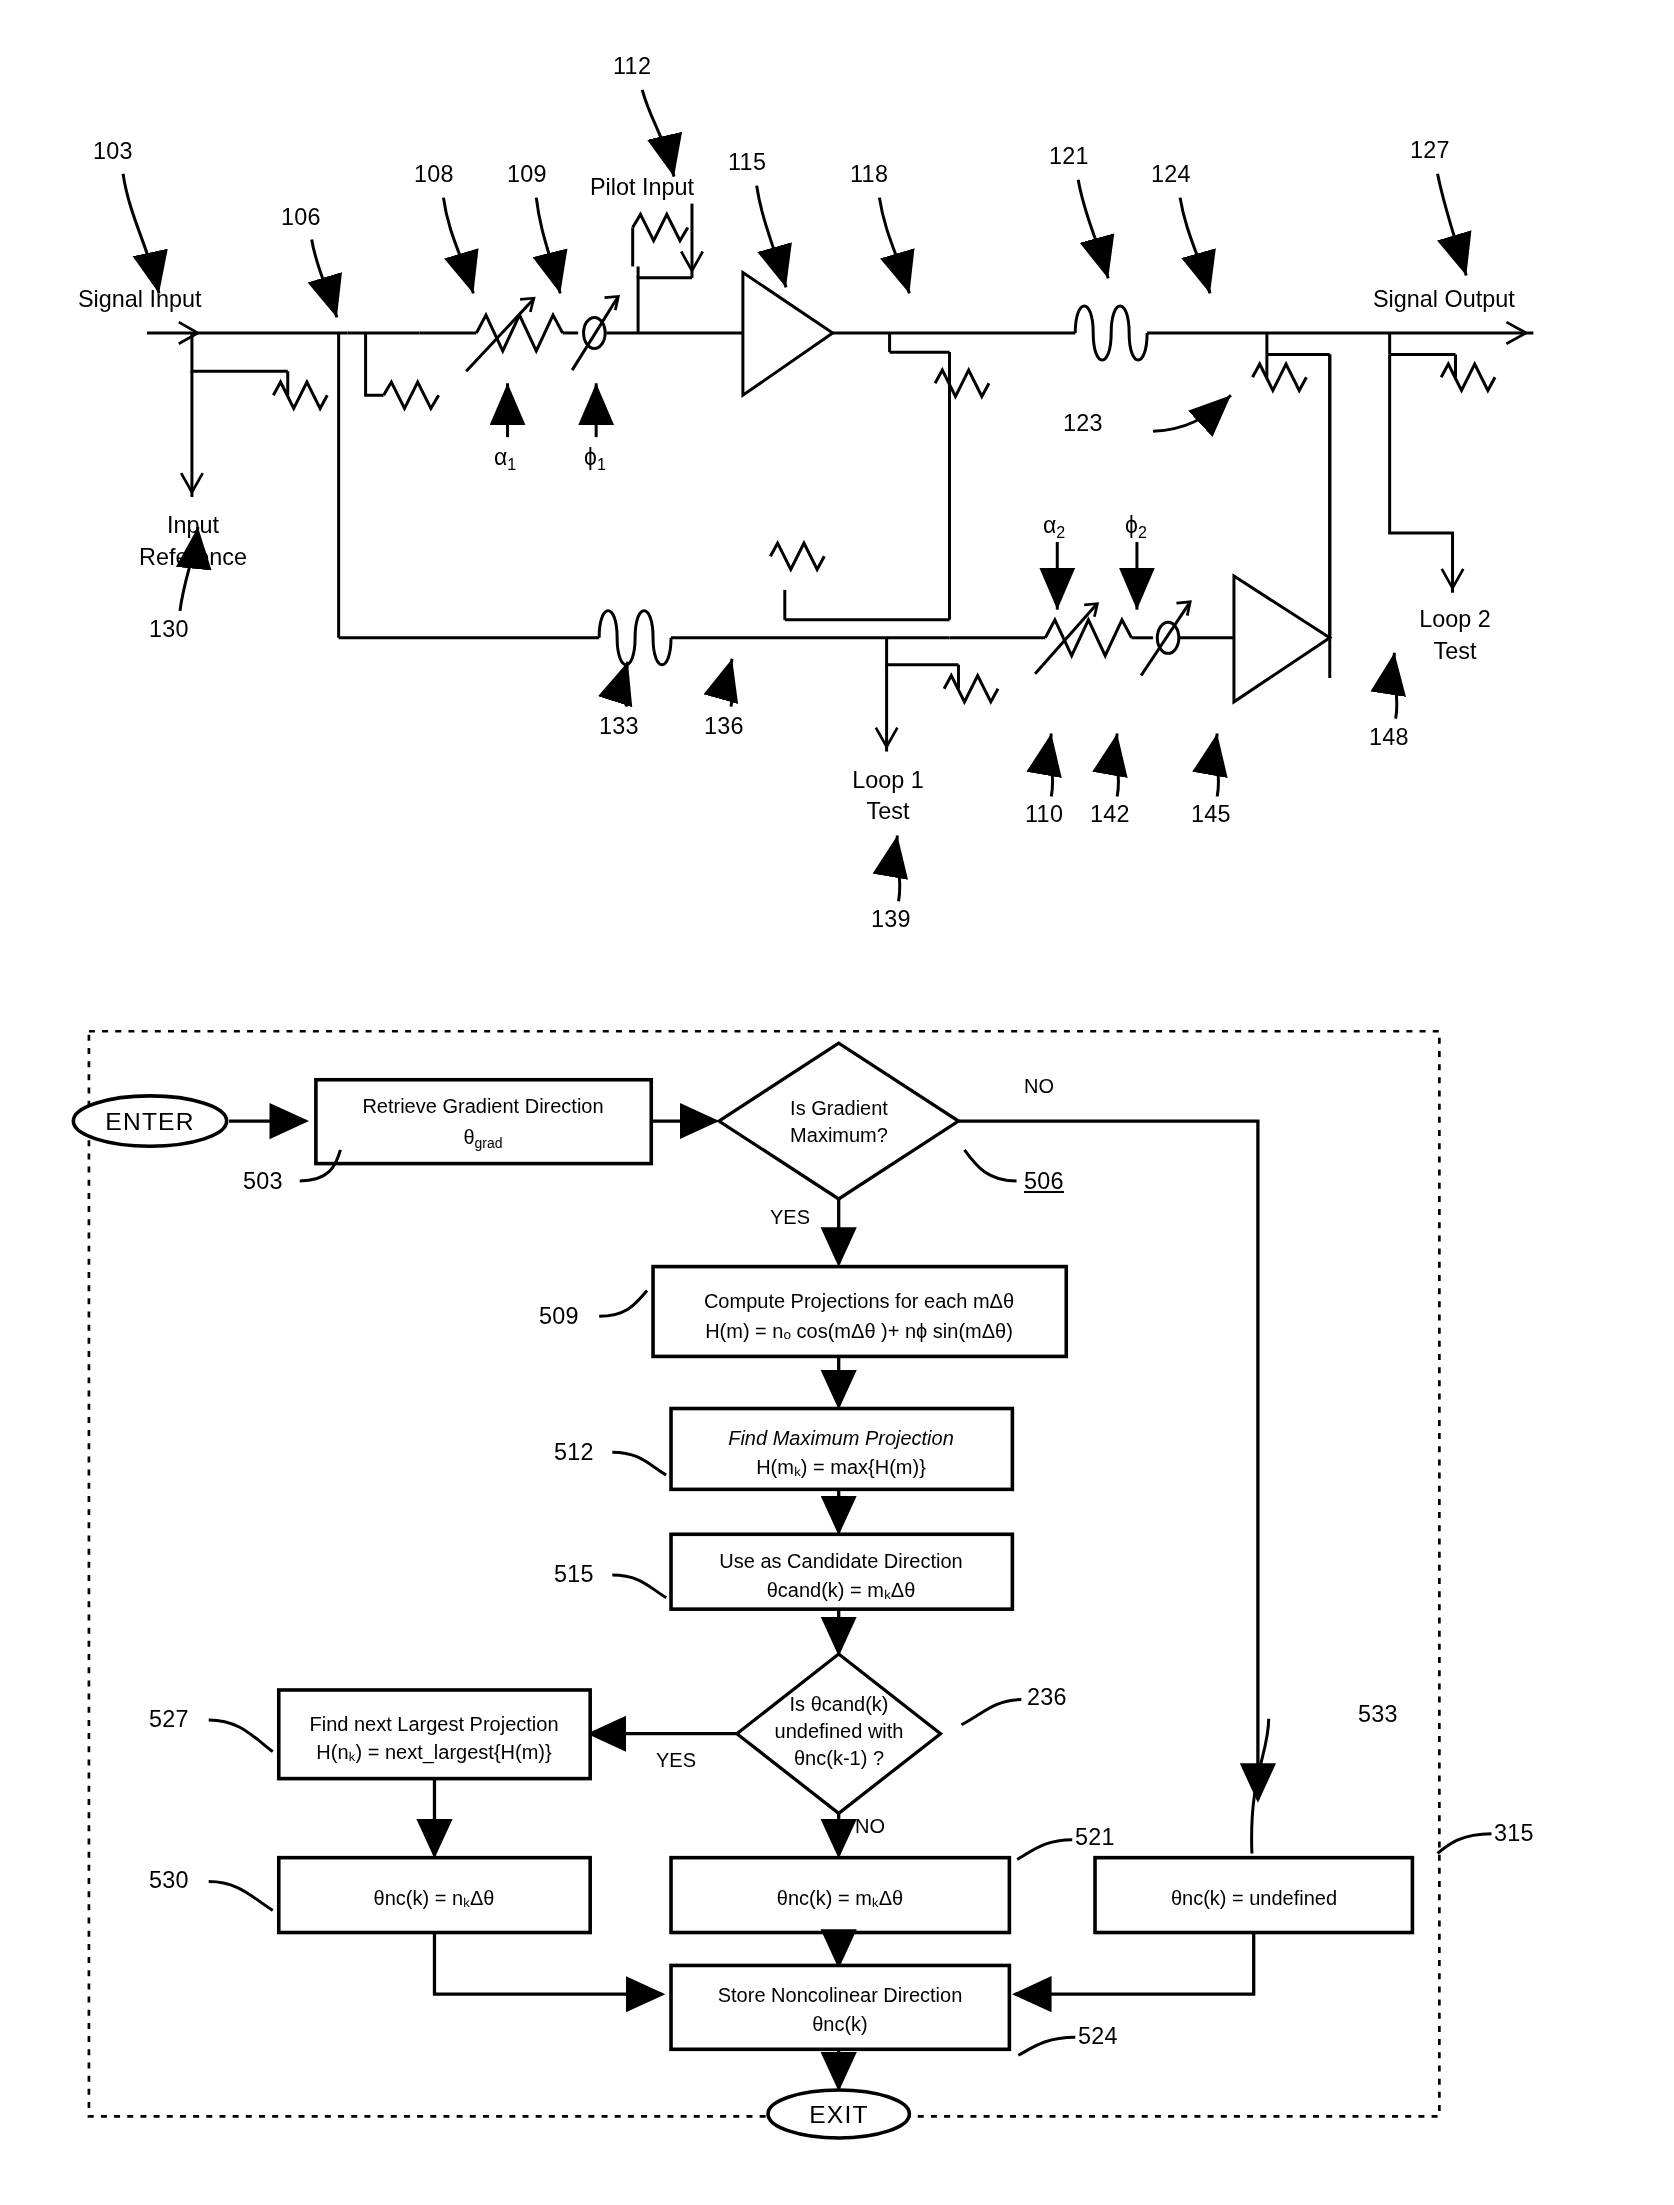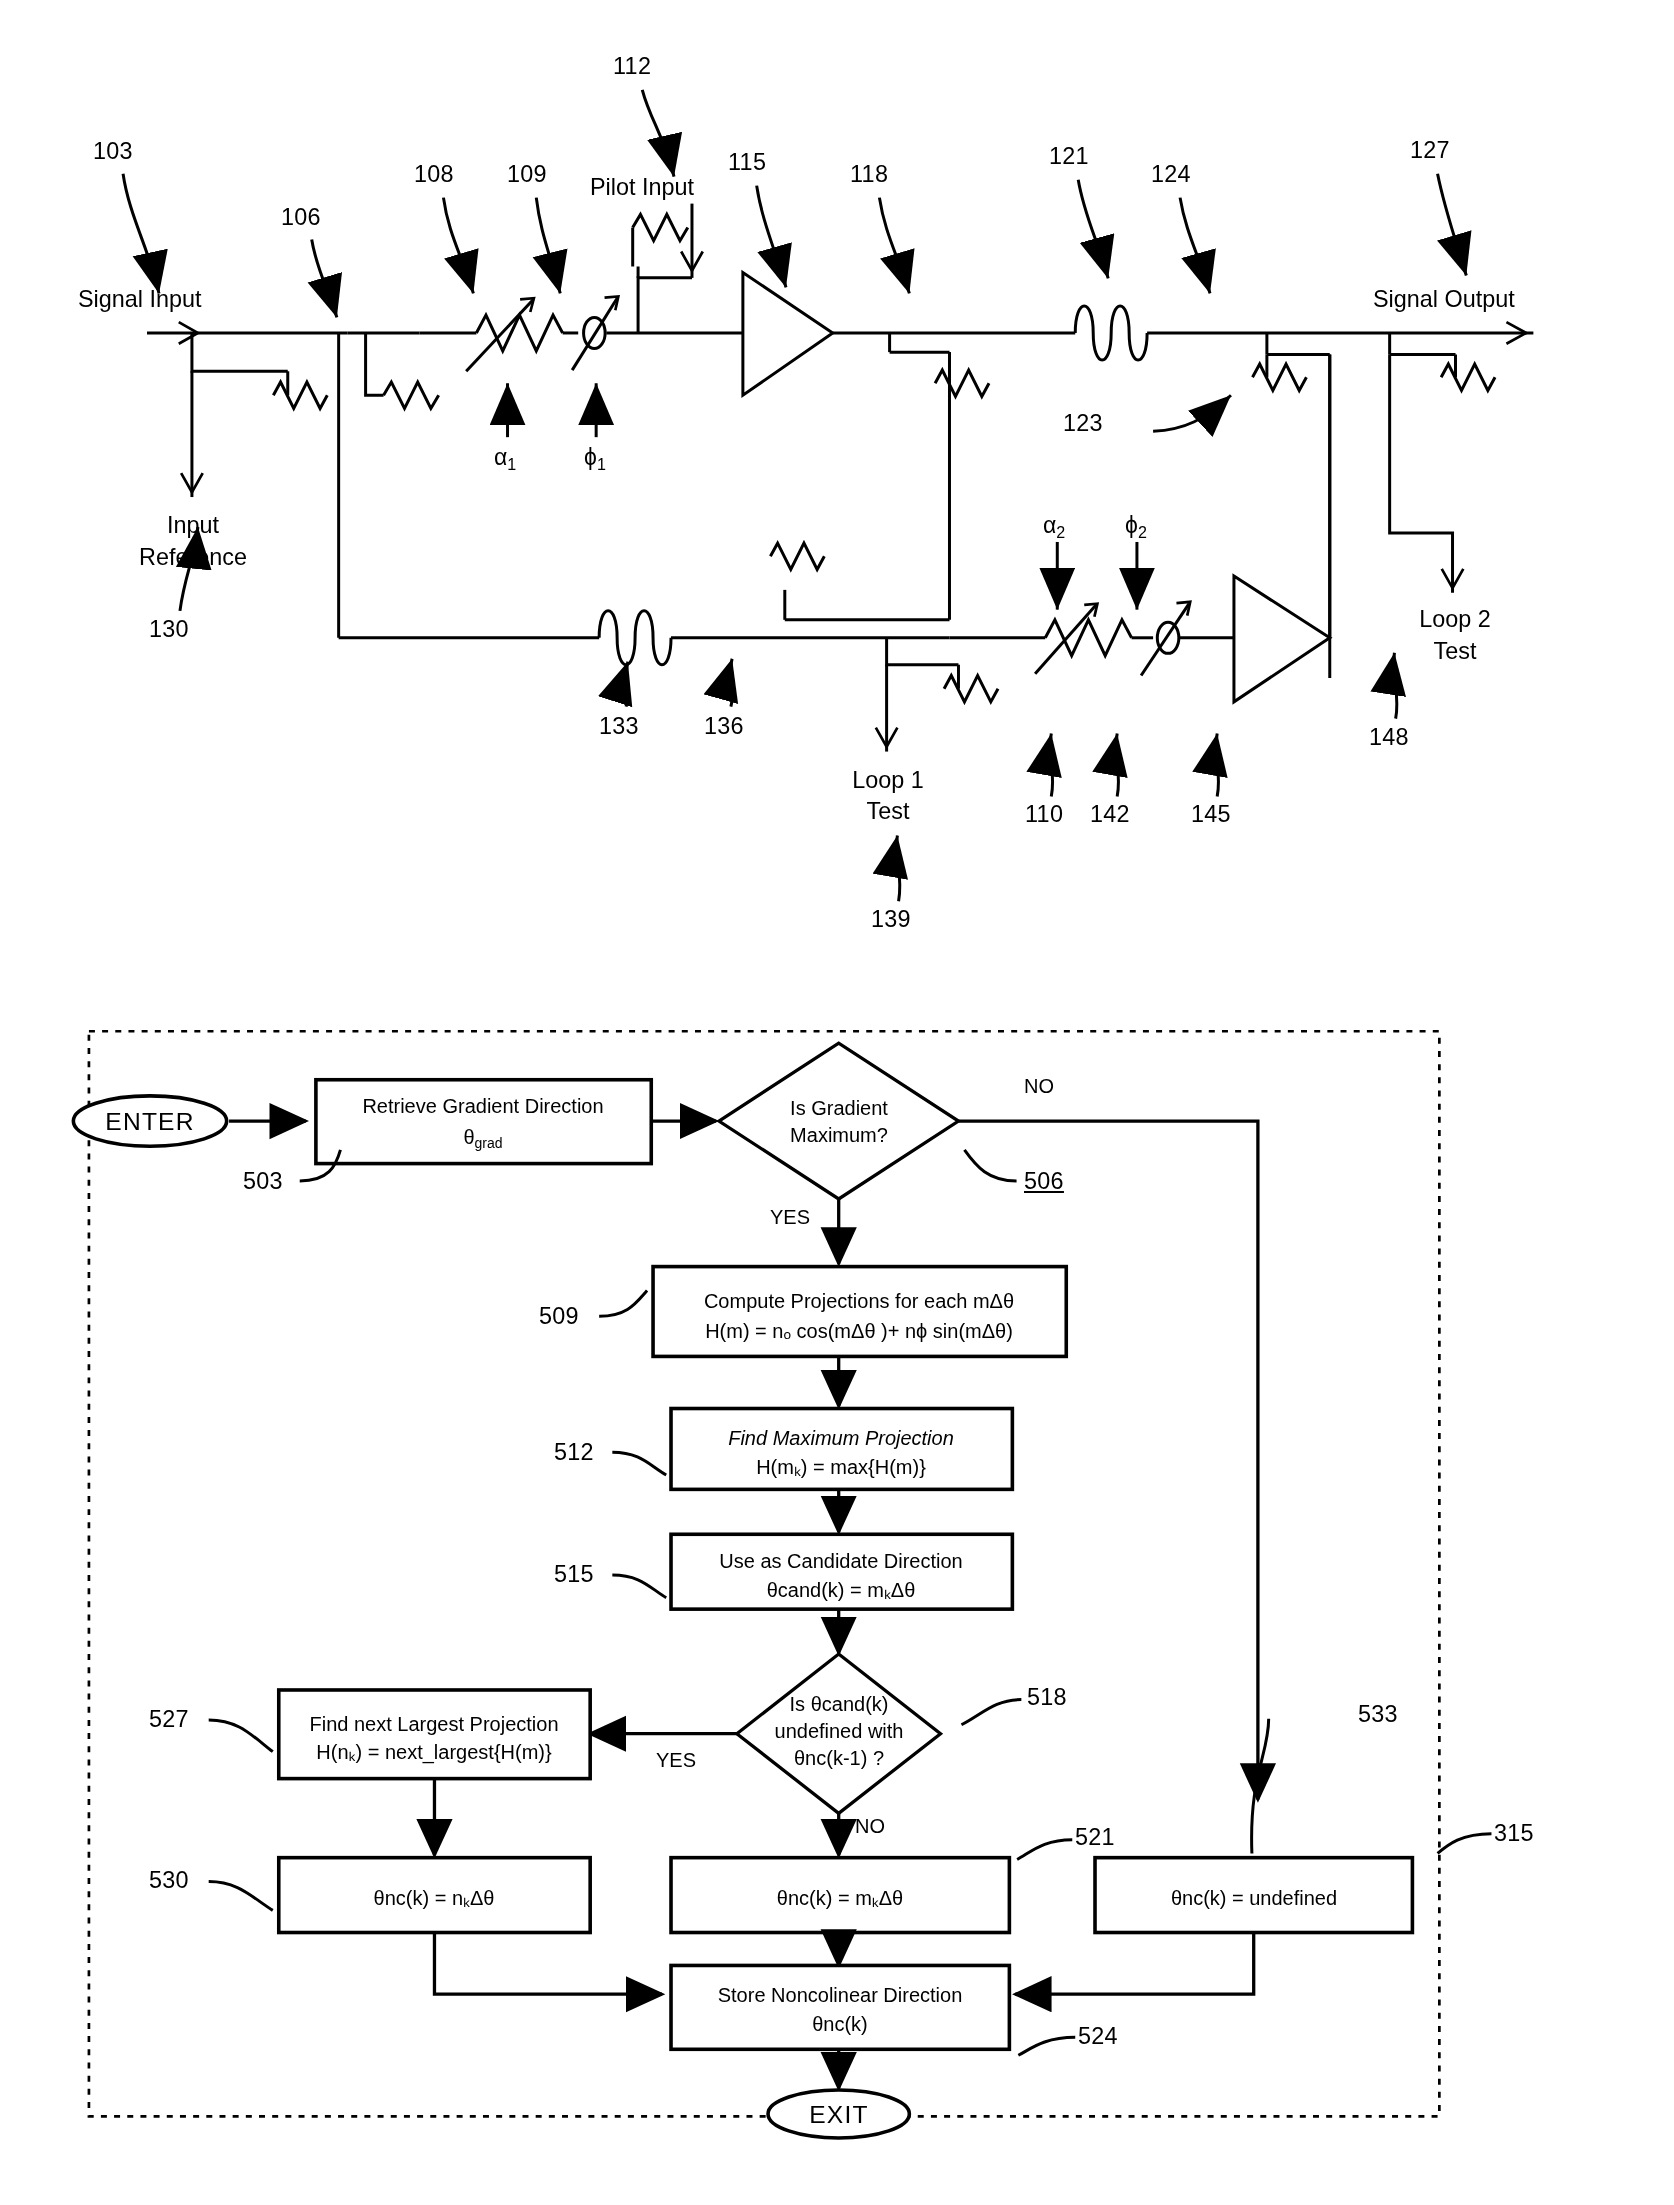--- a/index.html
+++ b/index.html
@@ -354,21 +354,21 @@
 <div class="lbl yesno" style="left:1024px; top:1075px;">NO</div>
 <div class="lbl yesno" style="left:770px; top:1206px;">YES</div>
 <div class="lbl yesno" style="left:656px; top:1749px;">YES</div>
 <div class="lbl yesno" style="left:855px; top:1815px;">NO</div>
 
 <div class="lbl refnum" style="left:243px; top:1168px;">503</div>
 <div class="lbl refnum" style="left:1024px; top:1168px;text-decoration:underline;">506</div>
 <div class="lbl refnum" style="left:539px; top:1303px;">509</div>
 <div class="lbl refnum" style="left:554px; top:1439px;">512</div>
 <div class="lbl refnum" style="left:554px; top:1561px;text-align:center;">515</div>
-<div class="lbl refnum" style="left:1027px; top:1684px;">518</div>
+<div class="lbl refnum" style="left:1027px; top:1684px;">236</div>
 <div class="lbl refnum" style="left:149px; top:1706px;">527</div>
 <div class="lbl refnum" style="left:149px; top:1867px;">530</div>
 <div class="lbl refnum" style="left:1075px; top:1824px;">521</div>
 <div class="lbl refnum" style="left:1358px; top:1701px;">533</div>
 <div class="lbl refnum" style="left:1078px; top:2023px;">524</div>
 <div class="lbl refnum" style="left:1494px; top:1820px;">315</div>
 
 </div>
 
 

